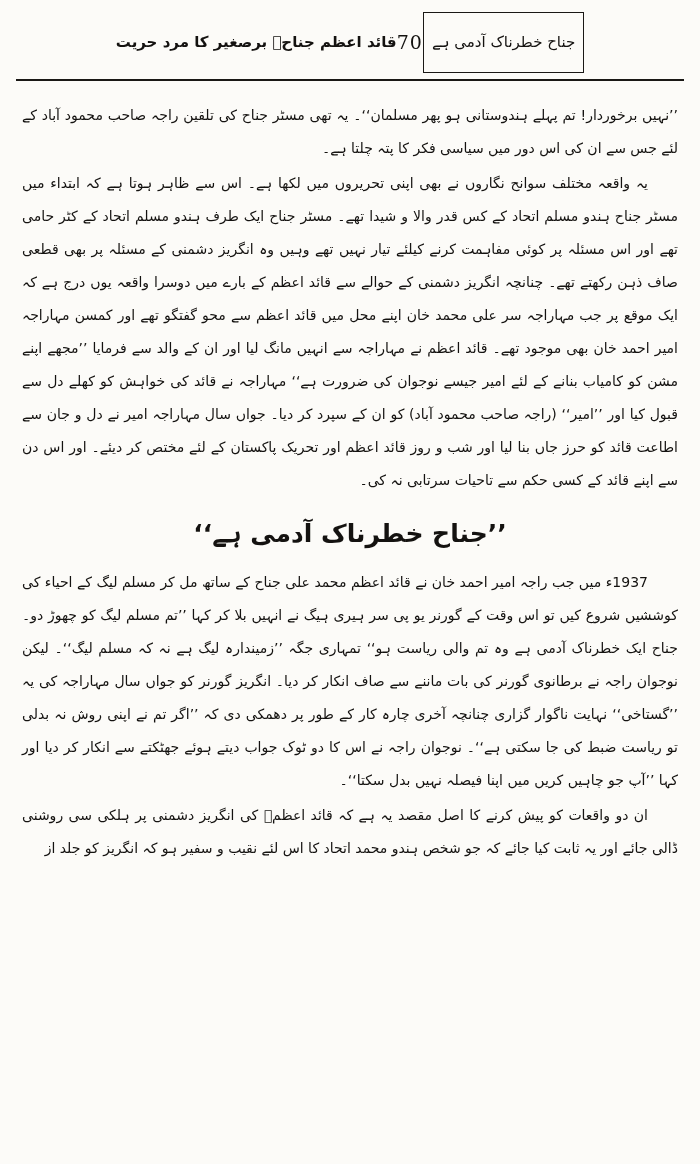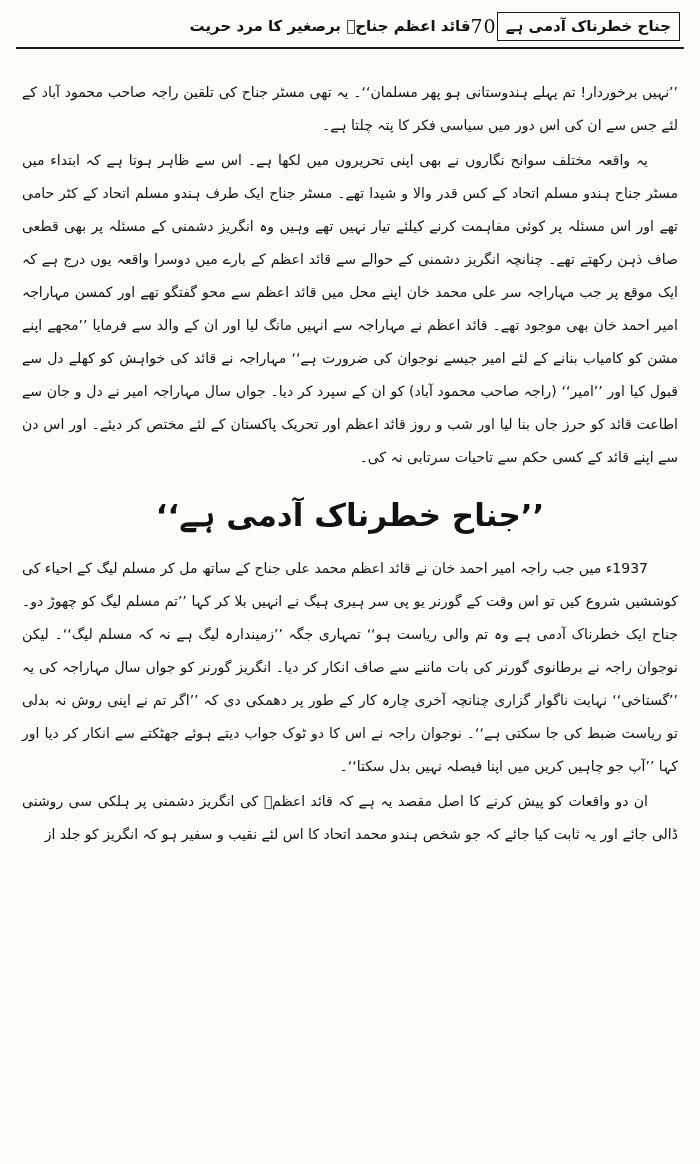--- a/index.html
+++ b/index.html
@@ -16,30 +16,30 @@
     box-sizing: border-box;
     padding: 10px 16px 8px 16px;
     direction: rtl;
     font-family: "DejaVu Sans", sans-serif;
     overflow: hidden;
   }
   .page-header {
     display: flex;
     flex-direction: row-reverse;
     align-items: center;
-    justify-content: flex-end;
+    justify-content: center;
     padding: 2px 4px 6px 4px;
     border-bottom: 2px solid #1a1815;
-    margin-bottom: 27px;
+    margin-bottom: 18px;
   }
   .hdr-left {
     font-size: 15px;
-    font-weight: bold;
+    font-weight: normal;
     border: 1px solid #1a1815;
-    padding: 2px 8px;
+    padding: 18px 8px;
     line-height: 1.5;
     white-space: nowrap;
   }
   .hdr-center {
     font-family: "DejaVu Serif", serif;
     font-size: 19px;
     font-weight: normal;
     letter-spacing: 1px;
   }
   .hdr-right {
@@ -55,21 +55,21 @@
     font-size: 14px;
     line-height: 33px;
     text-align: justify;
     text-justify: inter-word;
   }
   .body-text p.indented {
     text-indent: 30px;
   }
   .section-heading {
     text-align: center;
-    font-size: 31px;
+    font-size: 25px;
     font-weight: bold;
     margin: 18px 0 14px 0;
     line-height: 1.5;
   }
 </style>
 </head>
 <body>
 
 <div class="page">
 

